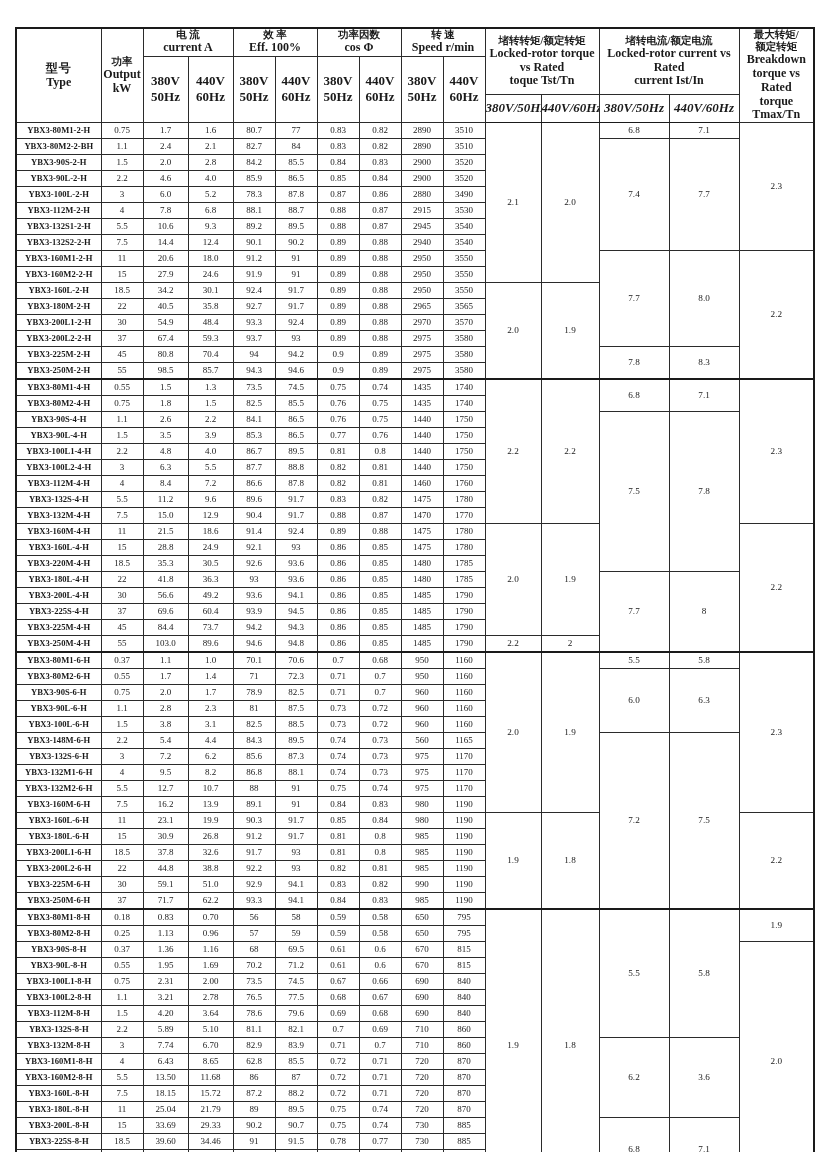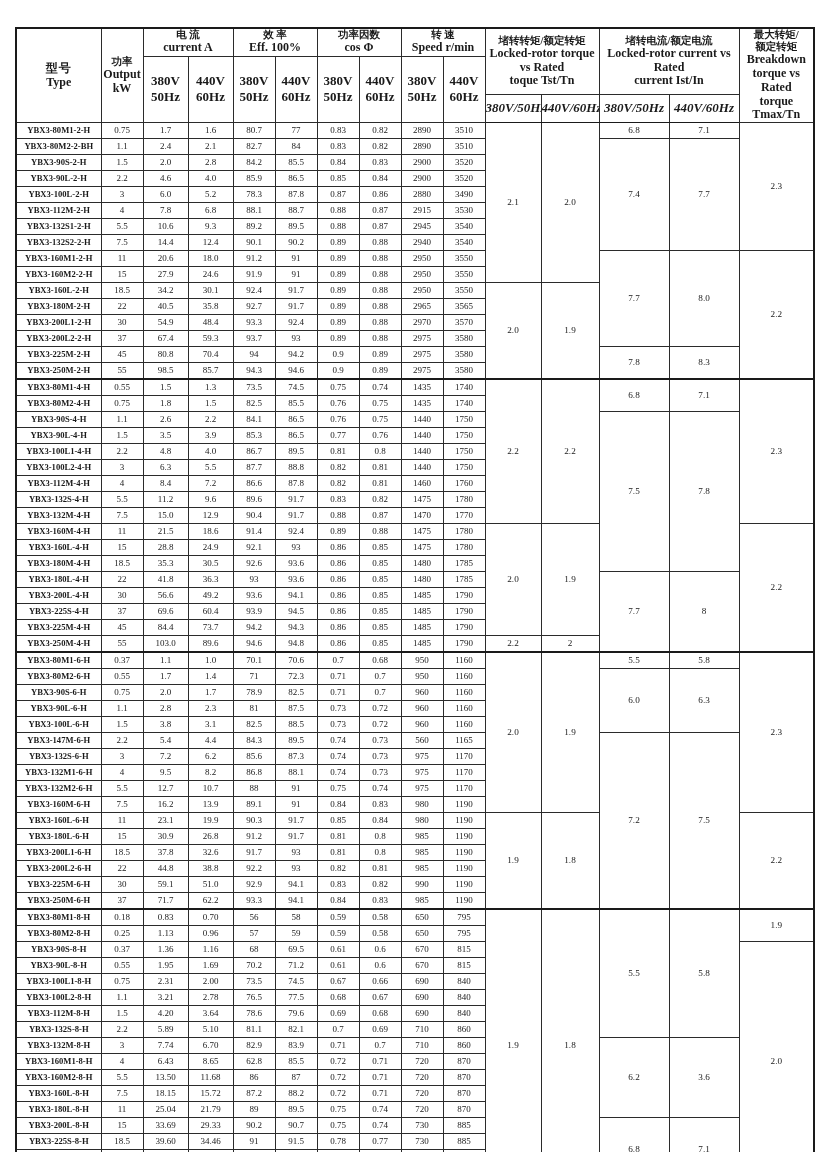--- a/index.html
+++ b/index.html
@@ -452,21 +452,21 @@
           <td>28.8</td>
           <td>24.9</td>
           <td>92.1</td>
           <td>93</td>
           <td>0.86</td>
           <td>0.85</td>
           <td>1475</td>
           <td>1780</td>
         </tr>
         <tr>
-          <td class="type">YBX3-180M-4-H</td>
+          <td class="type">YBX3-220M-4-H</td>
           <td>18.5</td>
           <td>35.3</td>
           <td>30.5</td>
           <td>92.6</td>
           <td>93.6</td>
           <td>0.86</td>
           <td>0.85</td>
           <td>1480</td>
           <td>1785</td>
         </tr>
@@ -595,21 +595,21 @@
           <td>3.8</td>
           <td>3.1</td>
           <td>82.5</td>
           <td>88.5</td>
           <td>0.73</td>
           <td>0.72</td>
           <td>960</td>
           <td>1160</td>
         </tr>
         <tr>
-          <td class="type">YBX3-147M-6-H</td>
+          <td class="type">YBX3-148M-6-H</td>
           <td>2.2</td>
           <td>5.4</td>
           <td>4.4</td>
           <td>84.3</td>
           <td>89.5</td>
           <td>0.74</td>
           <td>0.73</td>
           <td>560</td>
           <td>1165</td>
           <td class="merged" rowspan="11">7.2</td>

